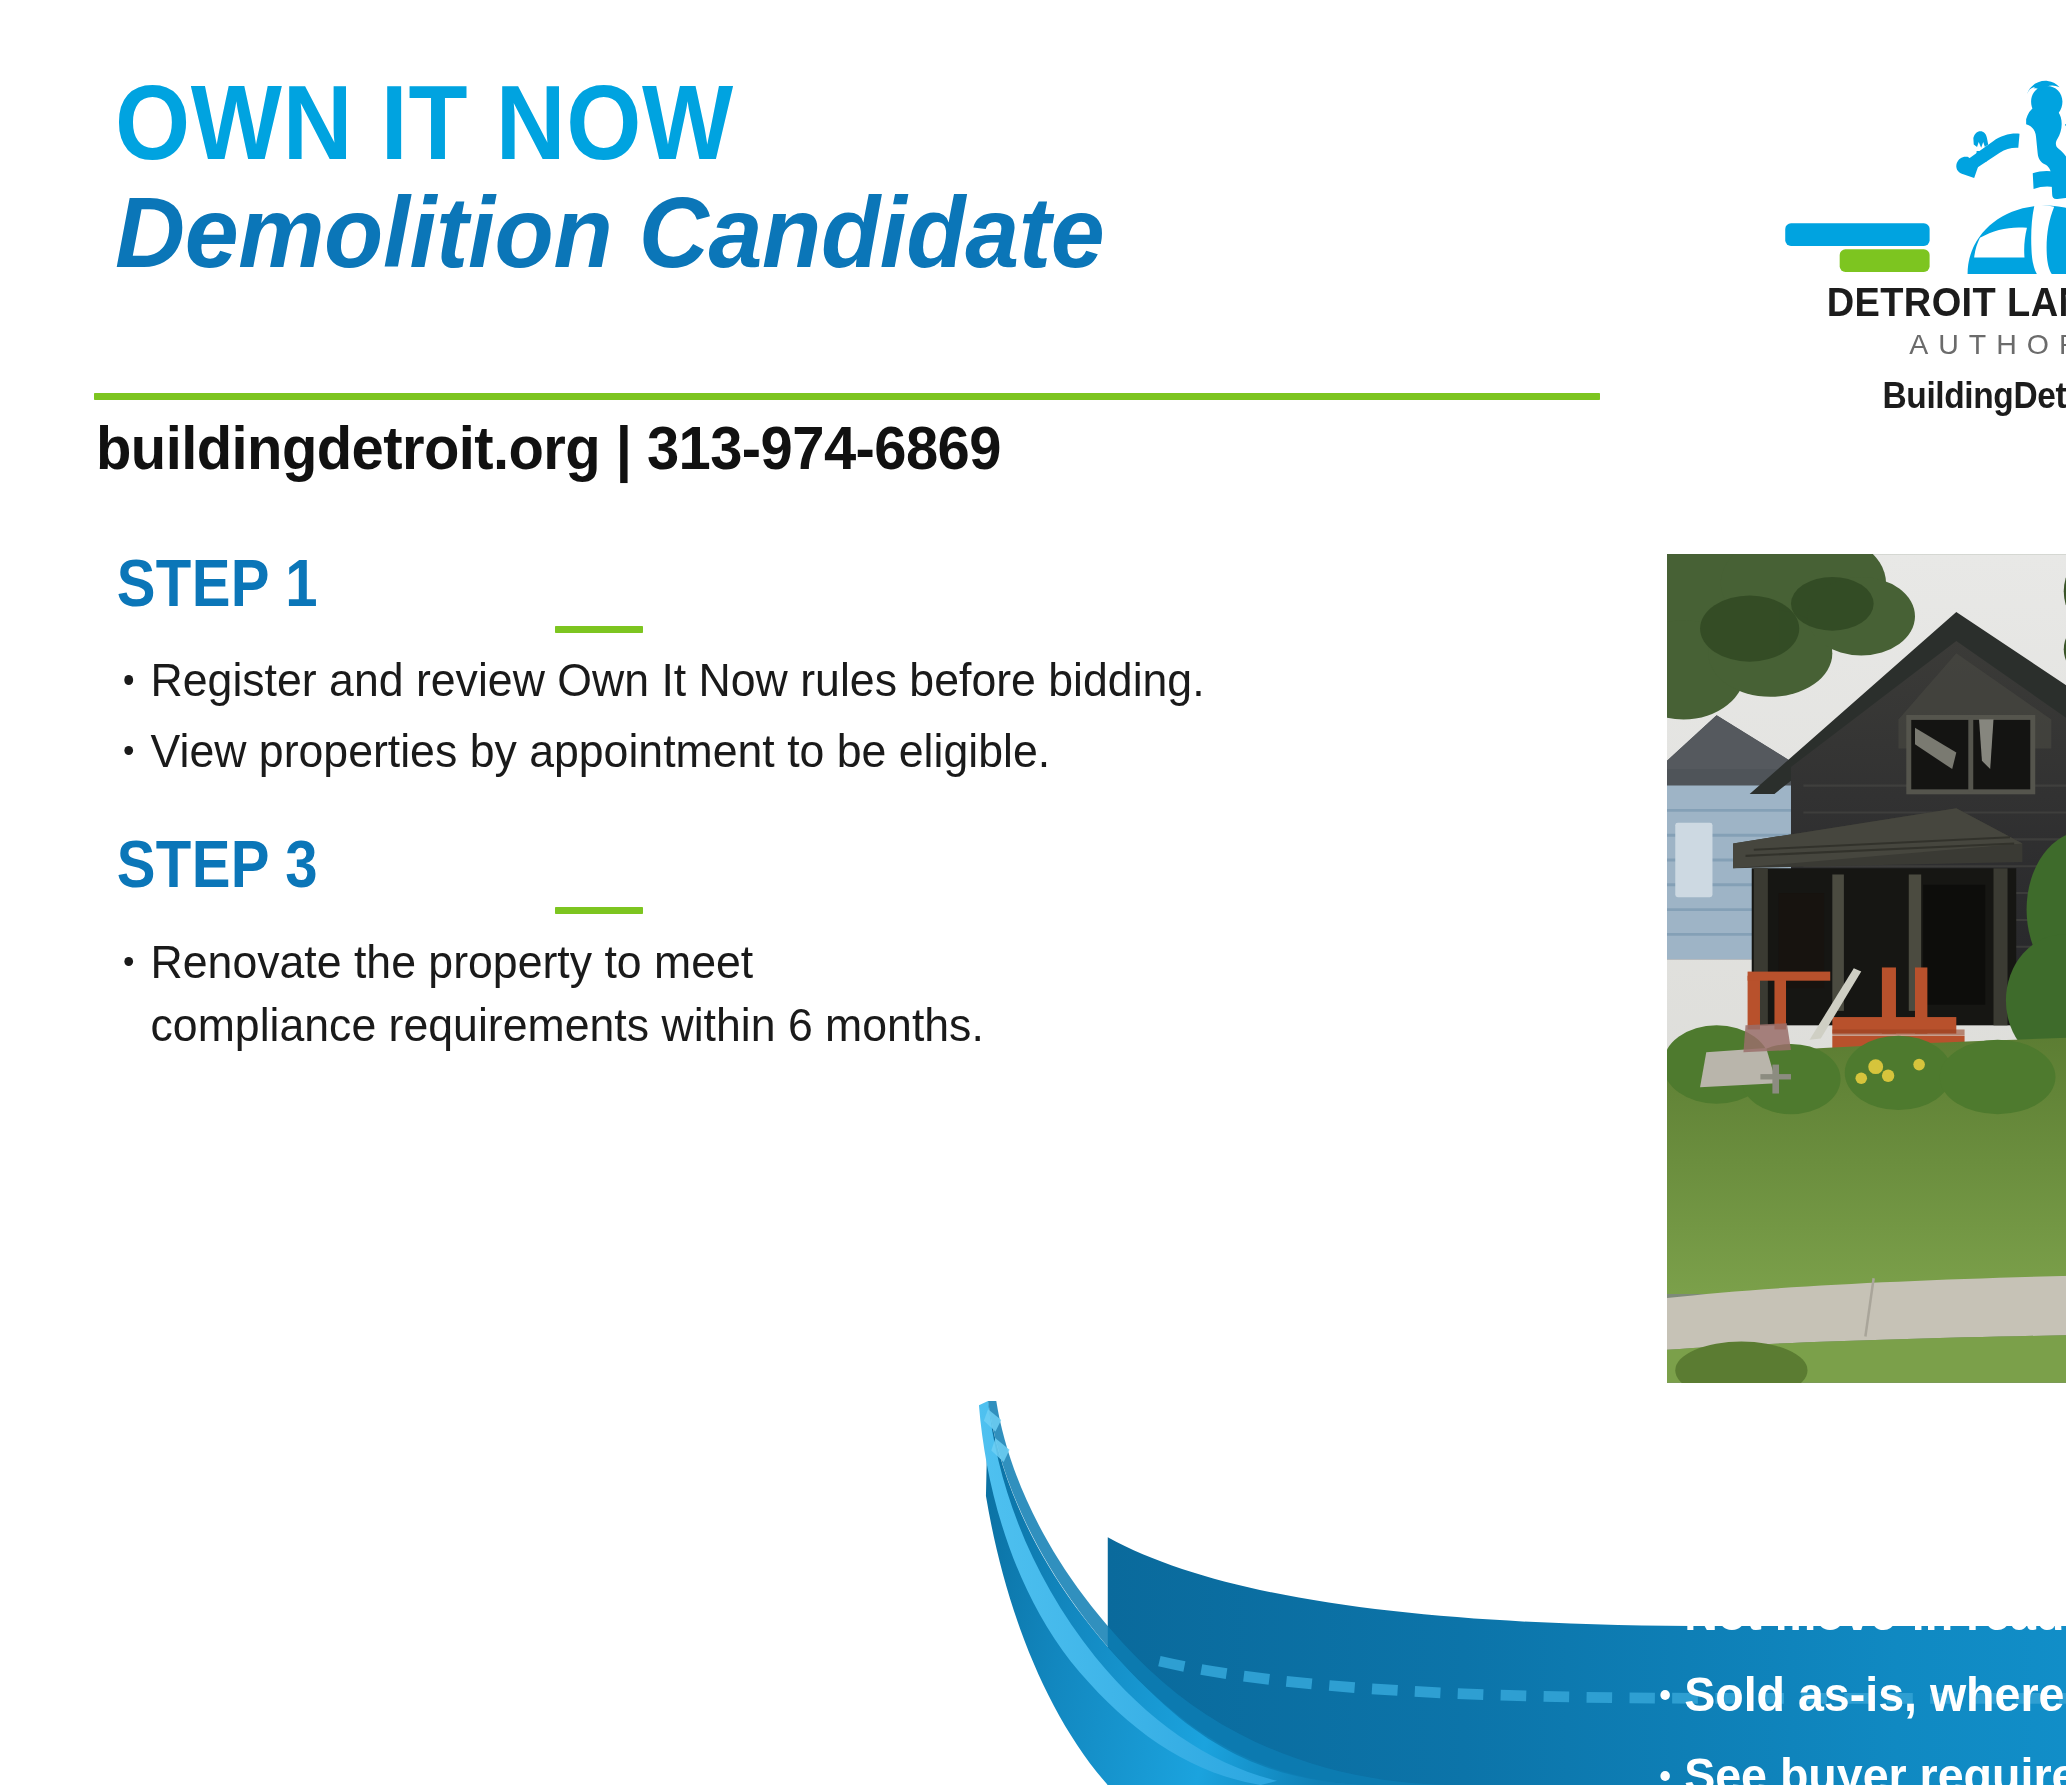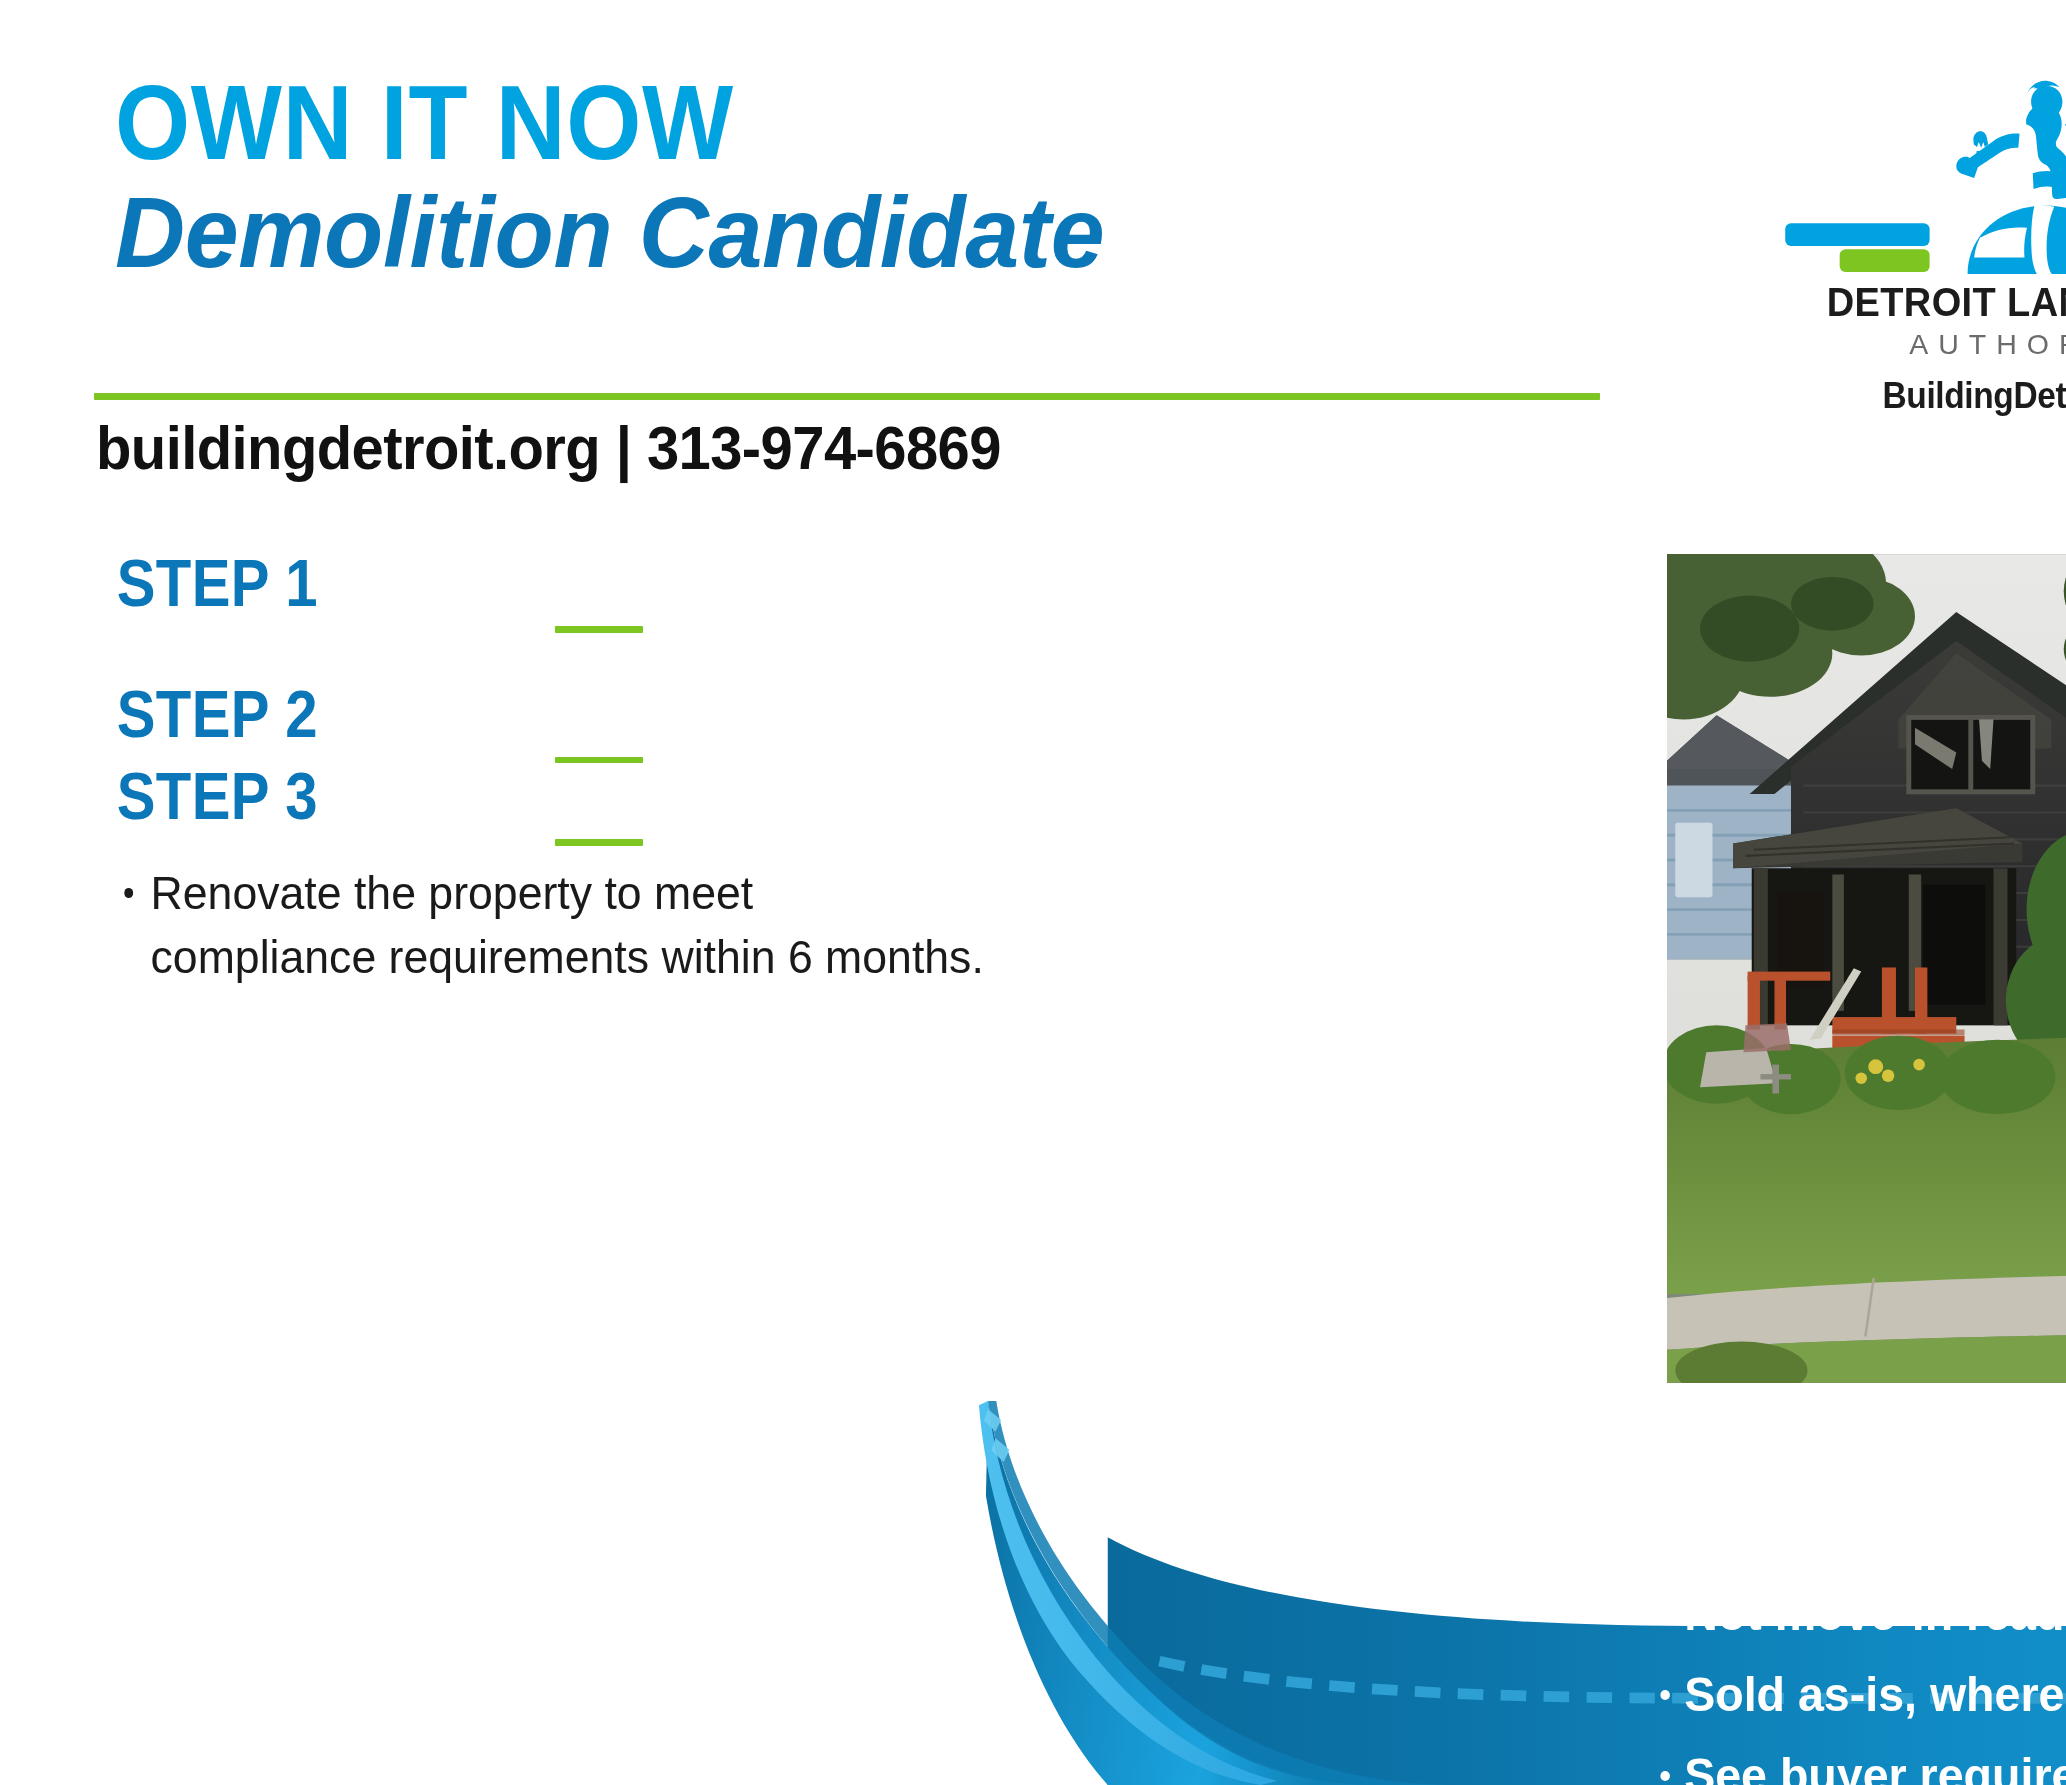--- a/index.html
+++ b/index.html
@@ -333,27 +333,27 @@
   <div id="logo-url">BuildingDetroit.org</div>
 </div>
 
 <div id="steps-column">
 
   <div class="step-group">
     <div class="step-head">
       <div class="step-title">STEP 1</div>
       <div class="step-underline"></div>
     </div>
+    <ul class="step-list">
+      <li>Register and review Own It Now rules before bidding.</li>
+      <li>View properties by appointment to be eligible.</li>
+    </ul>
   </div>
 
   <div class="step-group" style="margin-top:48px;">
-    <div class="step-head">
-      <div class="step-title">STEP 2</div>
-      <div class="step-underline"></div>
-    </div>
   </div>
 
   <div class="step-group" style="">
     <div class="step-head">
       <div class="step-title">STEP 3</div>
       <div class="step-underline"></div>
     </div>
     <ul class="step-list">
       <li style="max-width:860px;">Renovate the property to meet compliance requirements within 6 months.</li>
     </ul>

